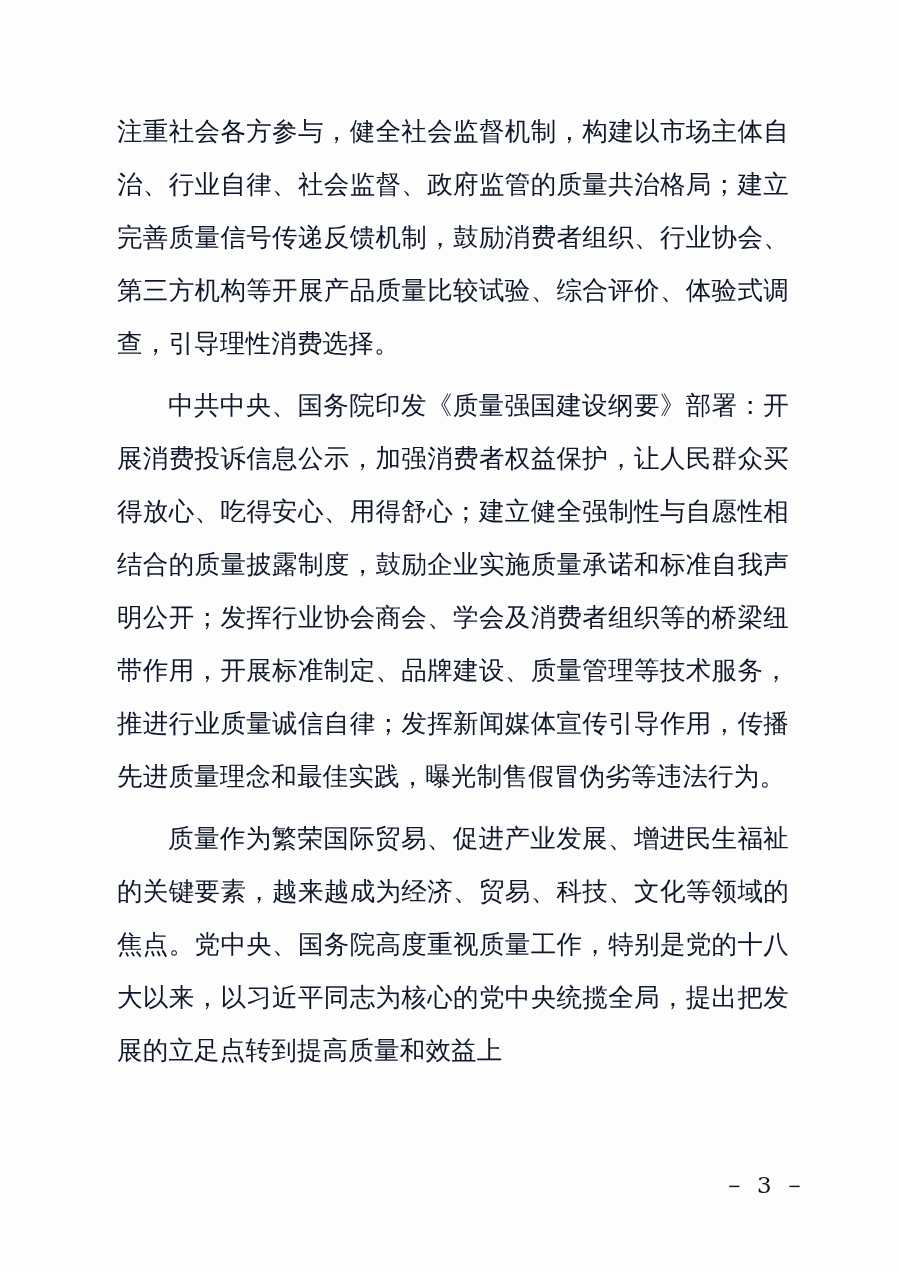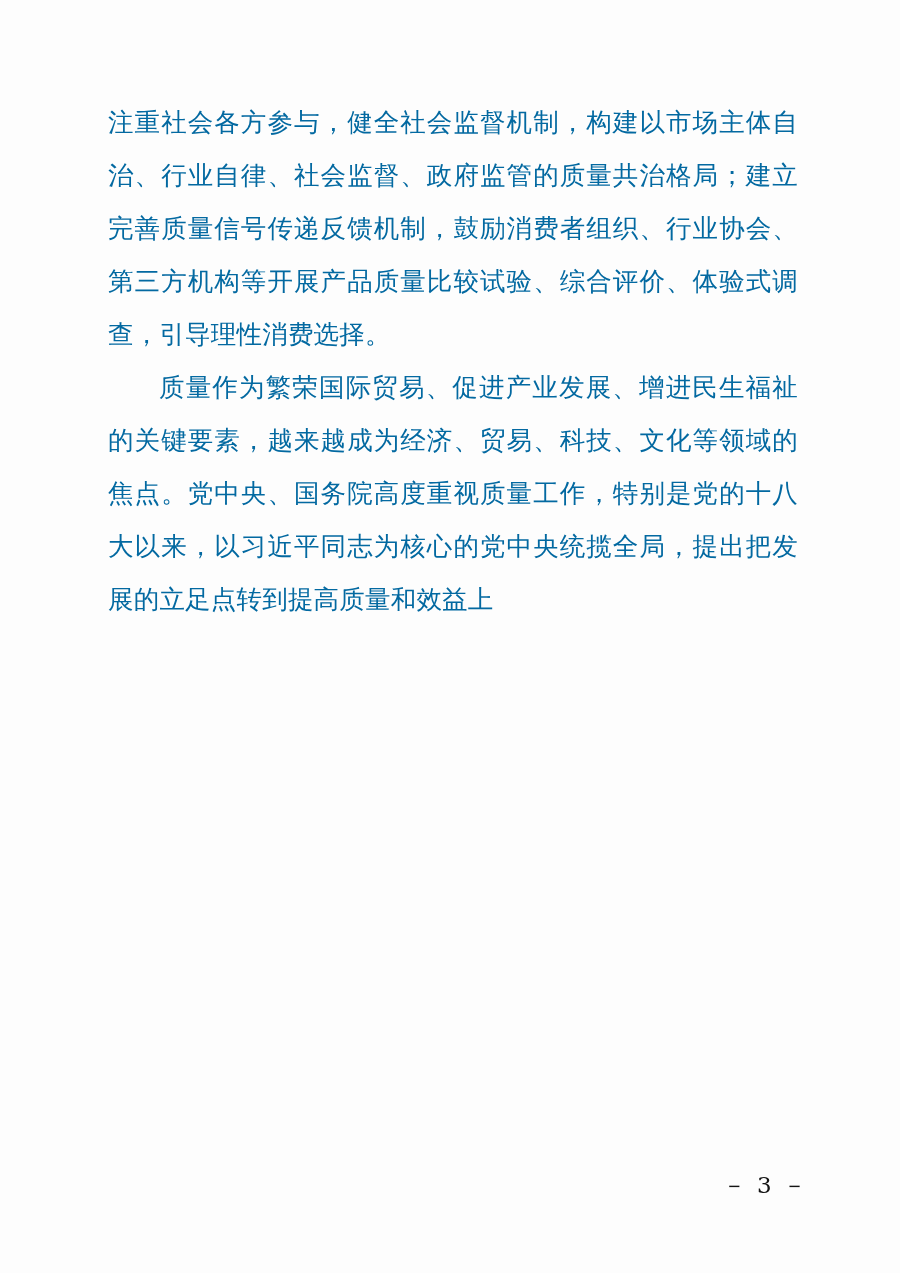--- a/index.html
+++ b/index.html
@@ -24,24 +24,24 @@
     left: 108px;
     top: 96px;
     width: 690px;
   }
   .para {
     font-size: 25.5px;
     line-height: 53px;
     text-align: justify;
     text-justify: inter-ideograph;
     letter-spacing: 0.2px;
-    margin: 0;
+    margin: 9px;
     text-indent: 0;
     font-family: "DejaVu Serif", "Liberation Serif", serif;
-    color: #0369a1;
+    color: #0f172a;
   }
   .para.indent {
     text-indent: 51px;
   }
   .page-number {
     position: absolute;
     left: 0;
     right: 92px;
     bottom: 72px;
     text-align: right;
@@ -50,16 +50,17 @@
     color: #141414;
     font-family: "DejaVu Serif", "Liberation Serif", serif;
   }
 </style>
 </head>
 <body>
 
 <div class="page">
   <div class="content">
     <p class="para">注重社会各方参与，健全社会监督机制，构建以市场主体自治、行业自律、社会监督、政府监管的质量共治格局；建立完善质量信号传递反馈机制，鼓励消费者组织、行业协会、第三方机构等开展产品质量比较试验、综合评价、体验式调查，引导理性消费选择。</p>
+    <p class="para indent">中共中央、国务院印发《质量强国建设纲要》部署：开展消费投诉信息公示，加强消费者权益保护，让人民群众买得放心、吃得安心、用得舒心；建立健全强制性与自愿性相结合的质量披露制度，鼓励企业实施质量承诺和标准自我声明公开；发挥行业协会商会、学会及消费者组织等的桥梁纽带作用，开展标准制定、品牌建设、质量管理等技术服务，推进行业质量诚信自律；发挥新闻媒体宣传引导作用，传播先进质量理念和最佳实践，曝光制售假冒伪劣等违法行为。</p>
     <p class="para indent">质量作为繁荣国际贸易、促进产业发展、增进民生福祉的关键要素，越来越成为经济、贸易、科技、文化等领域的焦点。党中央、国务院高度重视质量工作，特别是党的十八大以来，以习近平同志为核心的党中央统揽全局，提出把发展的立足点转到提高质量和效益上</p>
   </div>
   <div class="page-number">－ 3 －</div>
 </div>
 
 </body></html>

